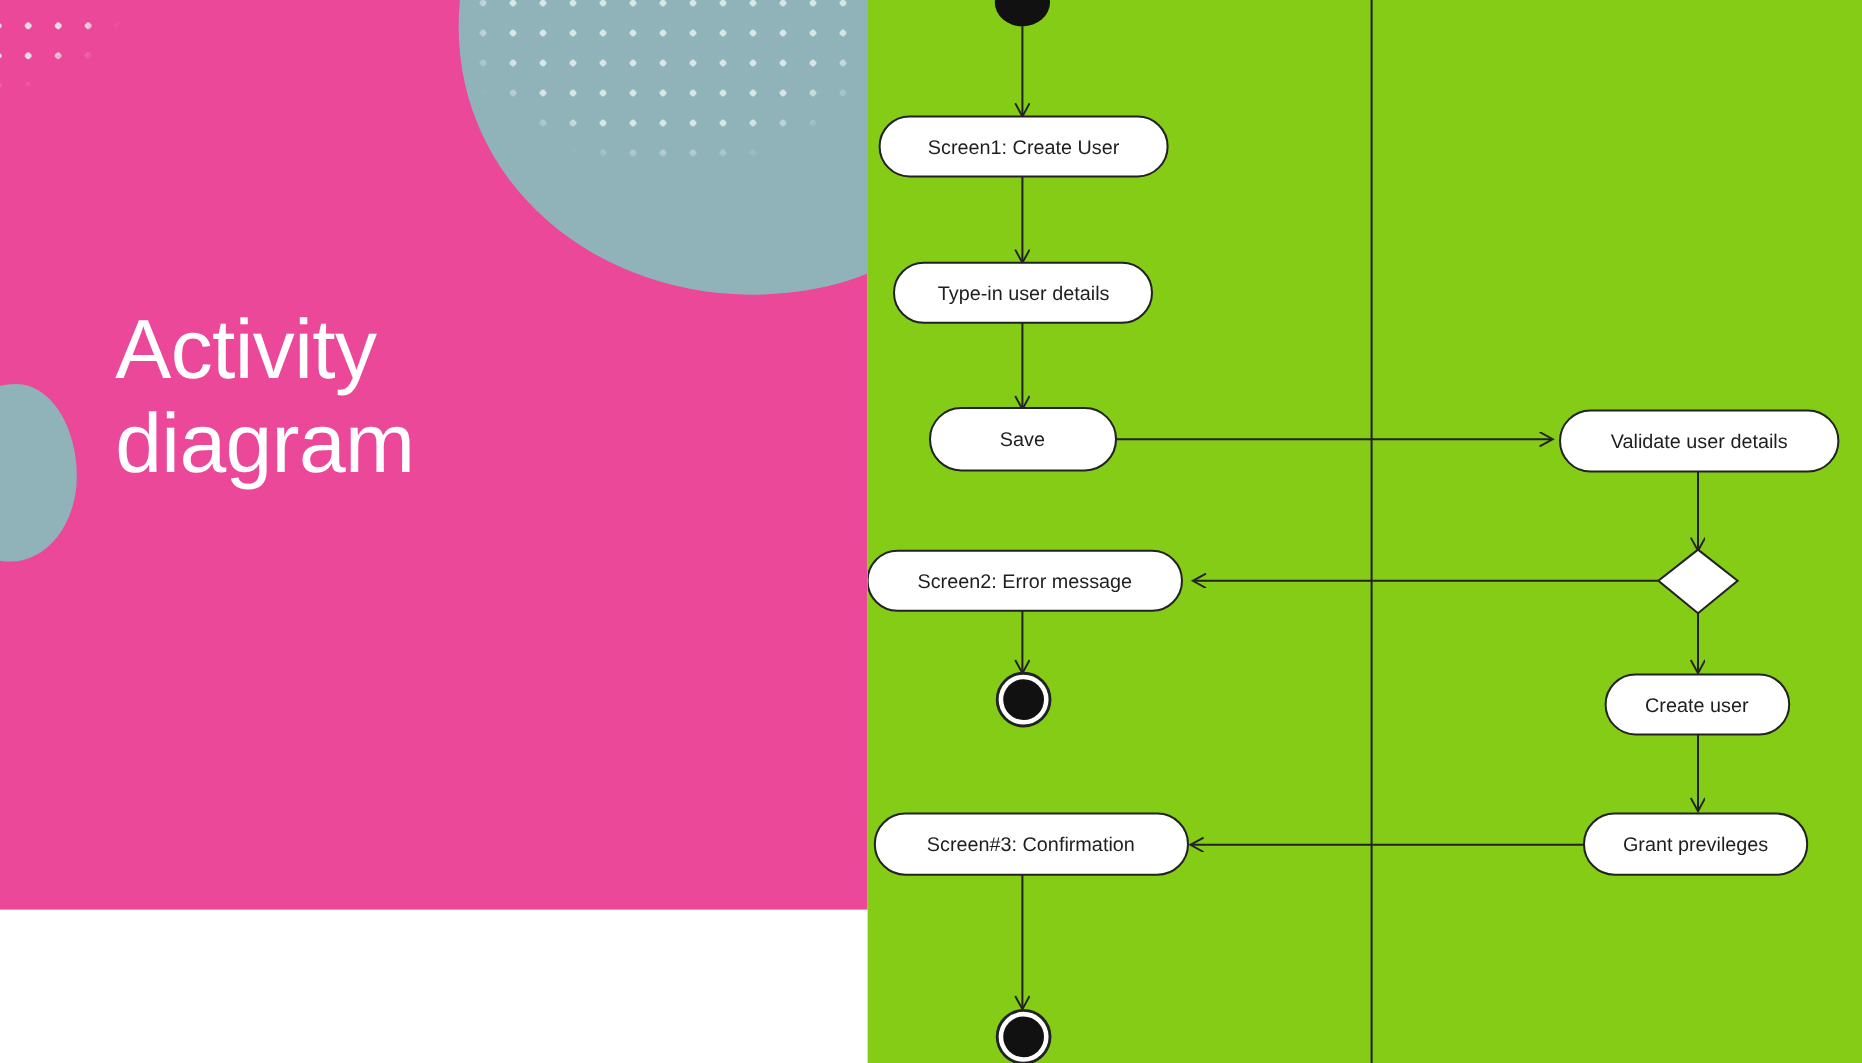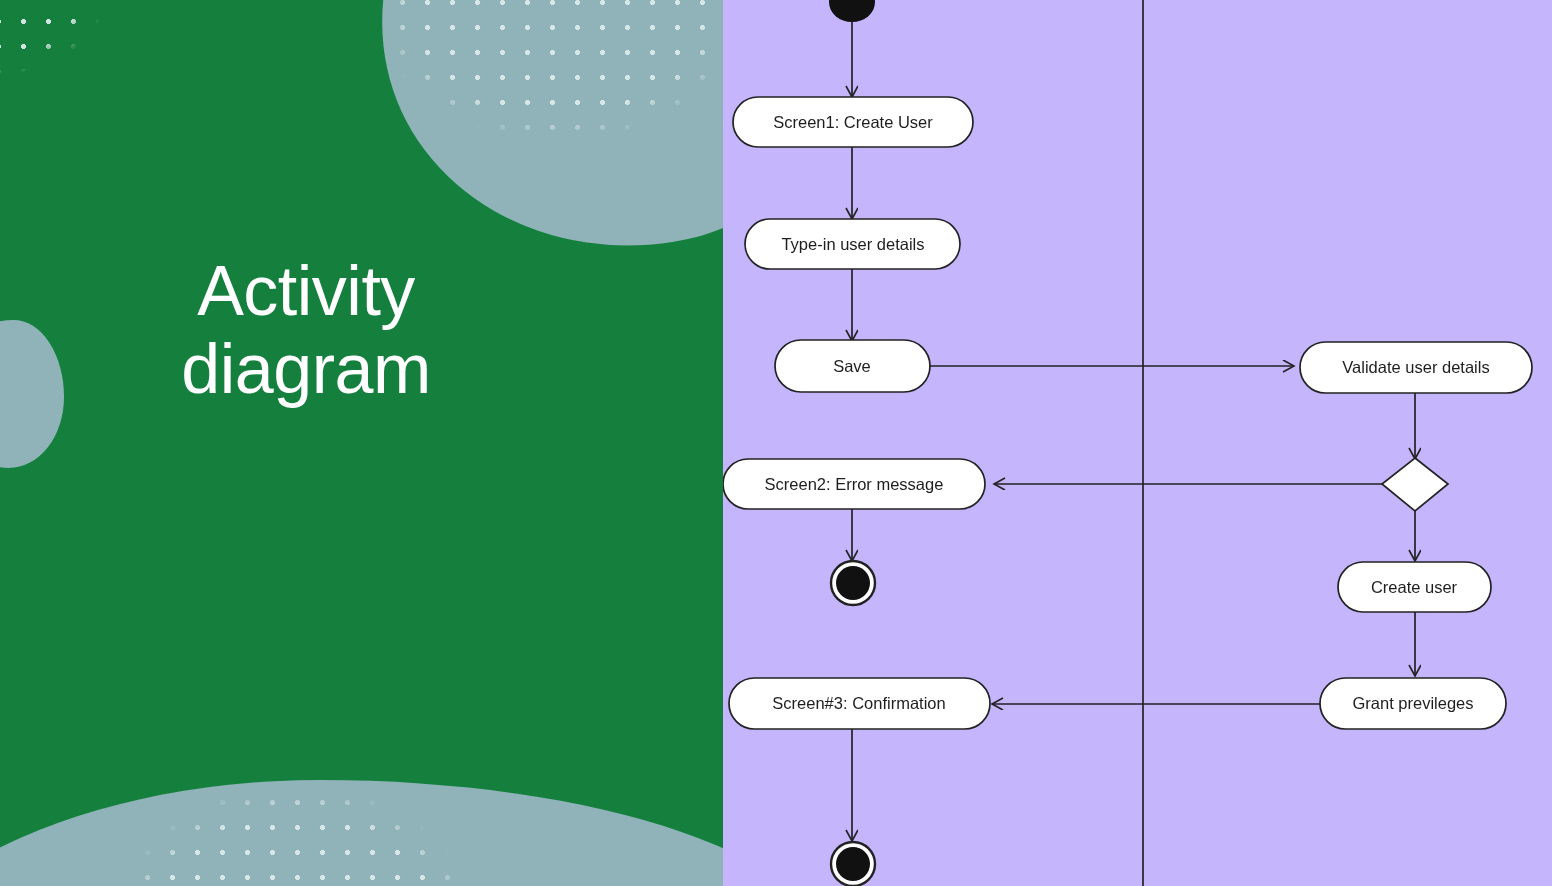--- a/index.html
+++ b/index.html
@@ -18,24 +18,23 @@
     overflow: hidden;
     background: #ffffff;
   }
 
   
   #left-panel {
     position: absolute;
     left: 0;
     top: 0;
     width: 723px;
-    height: 886px;
-    background: #15803d;
+    height: 758px;
+    background: #ec4899;
     overflow: hidden;
-    text-align: center;
   }
   .blob {
     position: absolute;
     background: #8fb3b9;
     pointer-events: none;
   }
   #blob-top-right {
     left: 382px;
     top: -210px;
     width: 460px;
@@ -104,21 +103,21 @@
     white-space: pre-line;
   }
 
   
   #diagram-panel {
     position: absolute;
     left: 723px;
     top: 0;
     width: 829px;
     height: 886px;
-    background: #c4b5fd;
+    background: #84cc16;
     overflow: hidden;
   }
   #diagram-svg {
     display: block;
     width: 829px;
     height: 886px;
   }
   .node-label {
     font-family: "Liberation Sans", sans-serif;
     font-size: 16.5px;

